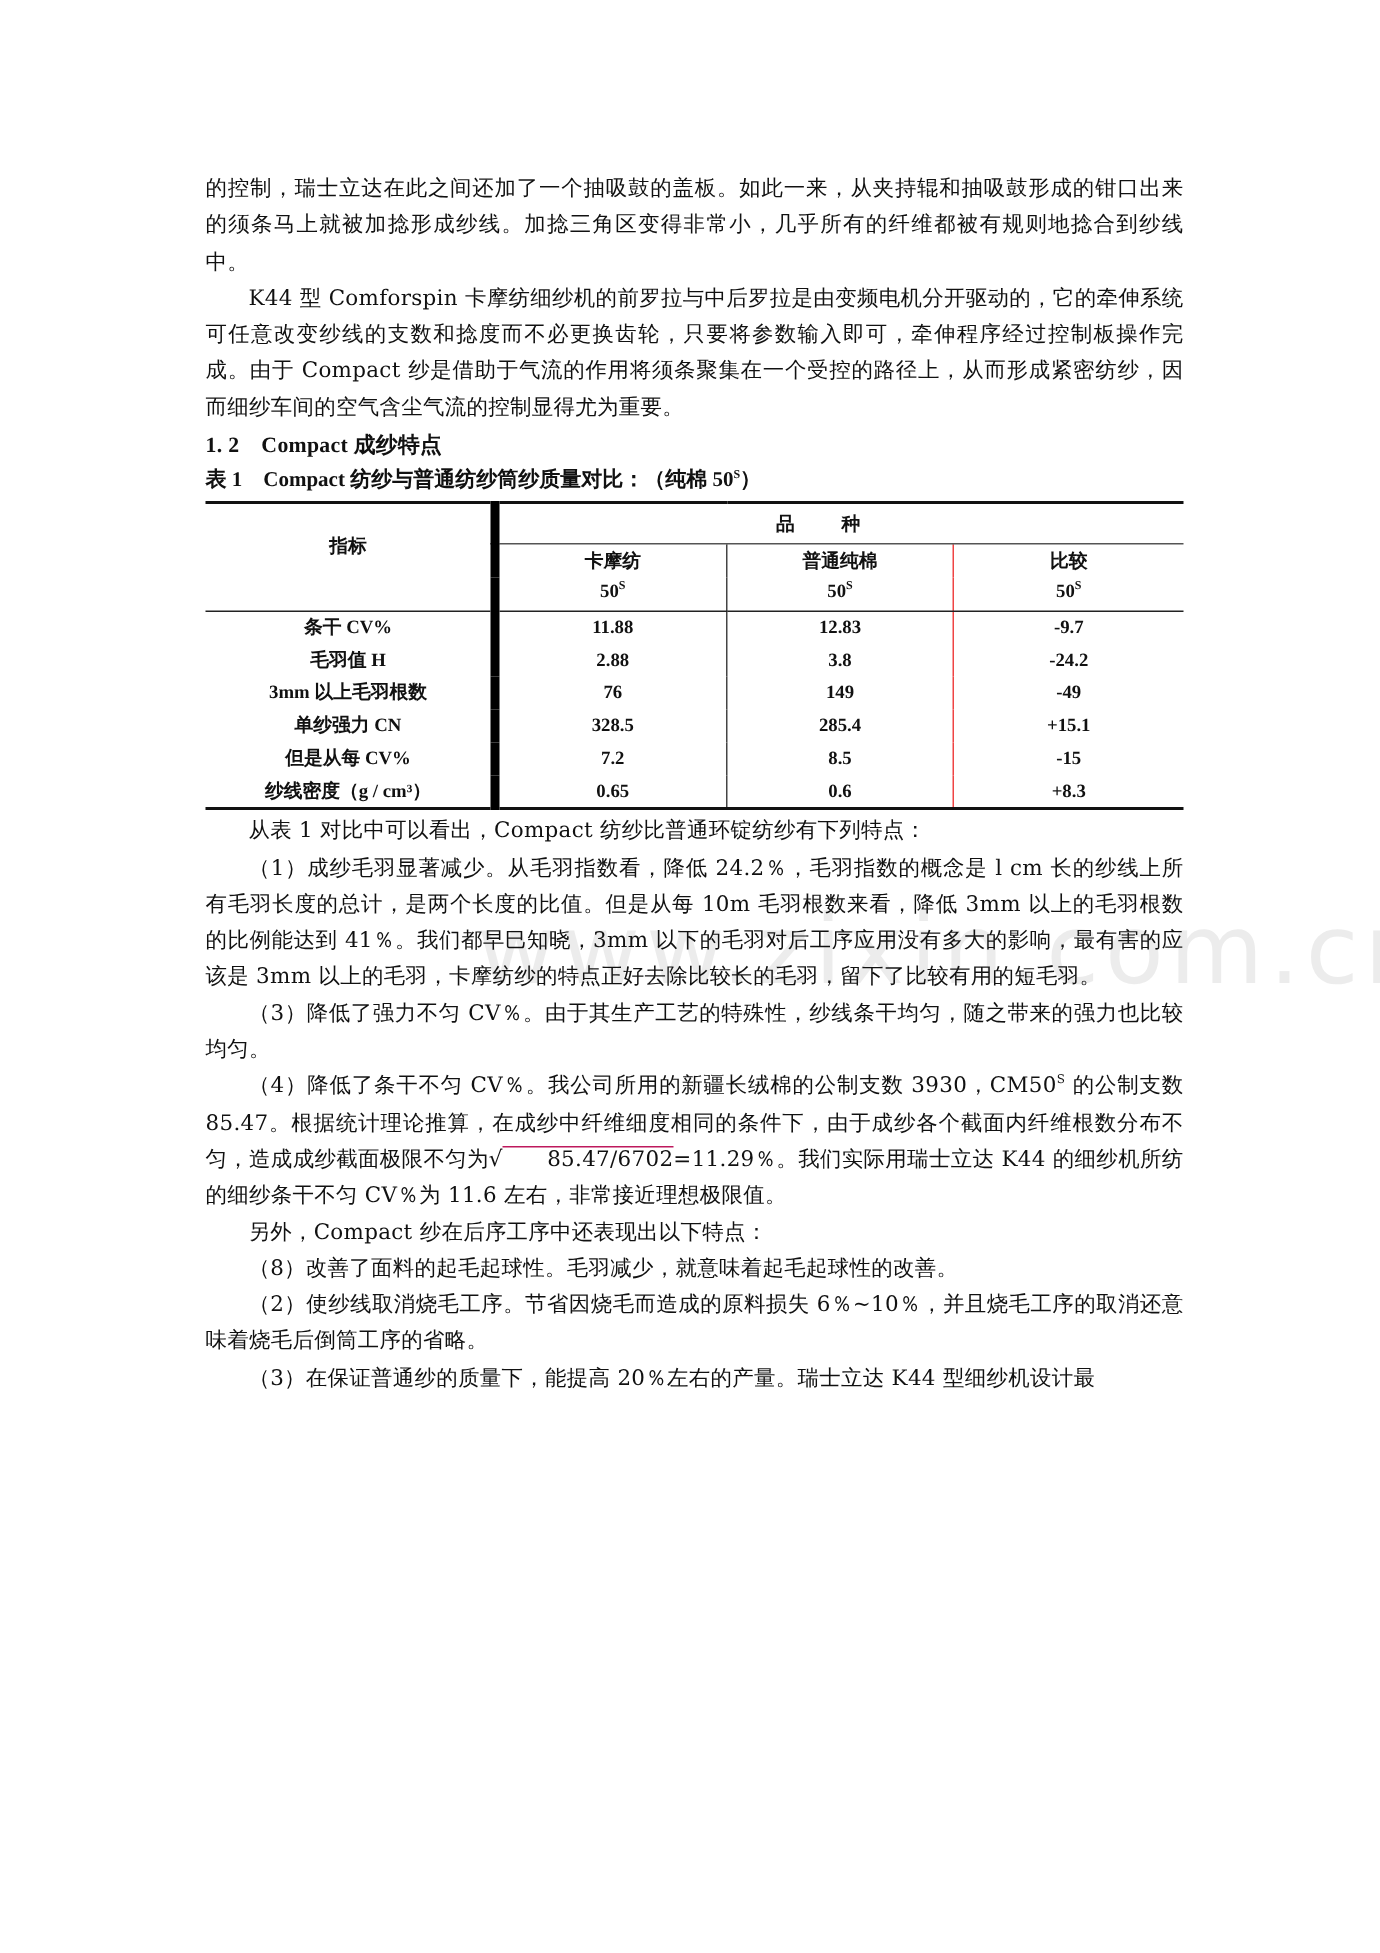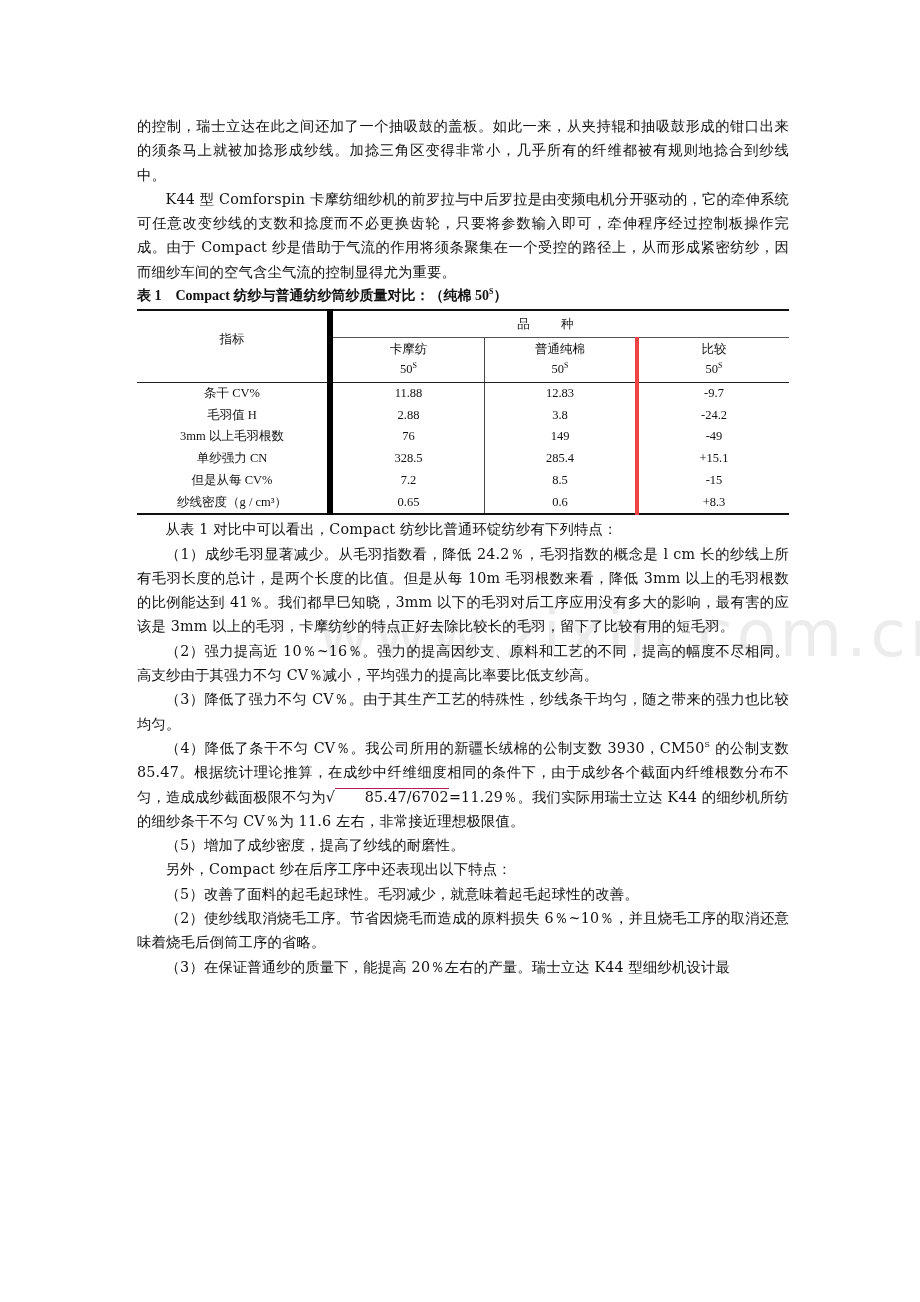--- a/index.html
+++ b/index.html
@@ -5,41 +5,42 @@
   html, body { margin:0; padding:0; background:#ffffff; }
   body { width:920px; height:1302px; position:relative; overflow:hidden;
          font-family:"DejaVu Serif","Liberation Serif",serif; color:#111; }
   .page { position:absolute; left:137px; top:114px; width:652px; }
   p { margin:0; font-size:14.3px; line-height:24.3px; text-align:justify; letter-spacing:0.2px; }
   .indent { text-indent:2em; }
   .heading { font-family:"Liberation Serif","DejaVu Serif",serif; font-weight:bold; font-size:14.5px; line-height:24px; margin-top:1px; }
   .caption { font-weight:bold; font-size:14px; line-height:20px; margin-top:2px; font-family:"Liberation Serif","DejaVu Serif",serif; }
   table { width:652px; border-collapse:collapse; font-size:12.5px; font-family:"Liberation Serif","DejaVu Serif",serif; margin-top:3px; }
   table.t { border-top:2.5px solid #111; border-bottom:2.5px solid #111; }
-  td, th { font-weight:normal; text-align:center; padding:0; }
+  td, th { font-weight:bold; text-align:center; padding:0; }
   .c0 { width:190px; border-right:6px solid #000000; }
   .c1 { width:151px; border-right:1px solid #444; }
-  .c2 { width:150px; border-right:4px solid #ef4444; }
+  .c2 { width:150px; border-right:1px solid #ef4444; }
   .hdr-group { height:26px; border-bottom:1px solid #555; letter-spacing:2.5em; }
   .hdr-sub td { height:22px; line-height:22px; }
   .hdr-last td { height:22px; line-height:18px; border-bottom:1px solid #222; vertical-align:top;margin-top:36px; }
   .row td { height:21.7px; line-height:21.7px; }
   sup { font-size:8px; vertical-align:super; line-height:0; }
   .watermark { position:absolute; left:318px; top:597px; font-family:"DejaVu Sans","Liberation Sans",sans-serif;
                font-size:64px; color:rgba(200,200,200,0.35); letter-spacing:4px; pointer-events:none; }
   .sqrt { display:inline-block; border-top:1px solid #be185d; line-height:16px; padding-left:1px; }
 </style>
 </head>
 <body>
 
 <div class="watermark">www.zixin.com.cn</div>
 
 <div class="page">
   <p>的控制，瑞士立达在此之间还加了一个抽吸鼓的盖板。如此一来，从夹持辊和抽吸鼓形成的钳口出来的须条马上就被加捻形成纱线。加捻三角区变得非常小，几乎所有的纤维都被有规则地捻合到纱线中。</p>
   <p class="indent">K44 型 Comforspin 卡摩纺细纱机的前罗拉与中后罗拉是由变频电机分开驱动的，它的牵伸系统可任意改变纱线的支数和捻度而不必更换齿轮，只要将参数输入即可，牵伸程序经过控制板操作完成。由于 Compact 纱是借助于气流的作用将须条聚集在一个受控的路径上，从而形成紧密纺纱，因而细纱车间的空气含尘气流的控制显得尤为重要。</p>
+  <p class="heading">1. 2　Compact 成纱特点</p>
 
   <div class="caption"><span>表 1　Compact 纺纱与普通纺纱筒纱质量对比：（纯棉 50</span><sup>S</sup><span>）</span></div>
 
   <table class="t">
     <tbody>
         <tr>
       <td class="c0" rowspan="3" style="border-bottom:1px solid #222;vertical-align:middle;padding-bottom:14px;">指标</td>
       <td colspan="3" class="hdr-group">品种</td>
     </tr>
     <tr class="hdr-sub">
@@ -88,21 +89,19 @@
           <td class="c0">纱线密度（g / cm³）</td>
           <td class="c1">0.65</td>
           <td class="c2">0.6</td>
           <td>+8.3</td>
         </tr>
       </tbody>
   </table>
 
   <p class="indent" style="margin-top:2px;">从表 1 对比中可以看出，Compact 纺纱比普通环锭纺纱有下列特点：</p>
   <p class="indent">（1）成纱毛羽显著减少。从毛羽指数看，降低 24.2％，毛羽指数的概念是 l cm 长的纱线上所有毛羽长度的总计，是两个长度的比值。但是从每 10m 毛羽根数来看，降低 3mm 以上的毛羽根数的比例能达到 41％。我们都早巳知晓，3mm 以下的毛羽对后工序应用没有多大的影响，最有害的应该是 3mm 以上的毛羽，卡摩纺纱的特点正好去除比较长的毛羽，留下了比较有用的短毛羽。</p>
-  <p class="indent">（2）强力提高近 10％~16％。强力的提高因纱支、原料和工艺的不同，提高的幅度不尽相同。高支纱由于其强力不匀 CV％减小，平均强力的提高比率要比低支纱高。</p>
   <p class="indent">（3）降低了强力不匀 CV％。由于其生产工艺的特殊性，纱线条干均匀，随之带来的强力也比较均匀。</p>
   <p class="indent"><span>（4）降低了条干不匀 CV％。我公司所用的新疆长绒棉的公制支数 3930，CM50</span><sup>S</sup><span> 的公制支数 85.47。根据统计理论推算，在成纱中纤维细度相同的条件下，由于成纱各个截面内纤维根数分布不匀，造成成纱截面极限不匀为</span><span>√</span><span class="sqrt">85.47/6702</span><span>=11.29％。我们实际用瑞士立达 K44 的细纱机所纺的细纱条干不匀 CV％为 11.6 左右，非常接近理想极限值。</span></p>
-  <p class="indent">（5）增加了成纱密度，提高了纱线的耐磨性。</p>
   <p class="indent">另外，Compact 纱在后序工序中还表现出以下特点：</p>
-  <p class="indent">（5）改善了面料的起毛起球性。毛羽减少，就意味着起毛起球性的改善。</p>
+  <p class="indent">（8）改善了面料的起毛起球性。毛羽减少，就意味着起毛起球性的改善。</p>
   <p class="indent">（2）使纱线取消烧毛工序。节省因烧毛而造成的原料损失 6％~10％，并且烧毛工序的取消还意味着烧毛后倒筒工序的省略。</p>
   <p class="indent">（3）在保证普通纱的质量下，能提高 20％左右的产量。瑞士立达 K44 型细纱机设计最</p>
 </div>
 
 </body></html>

